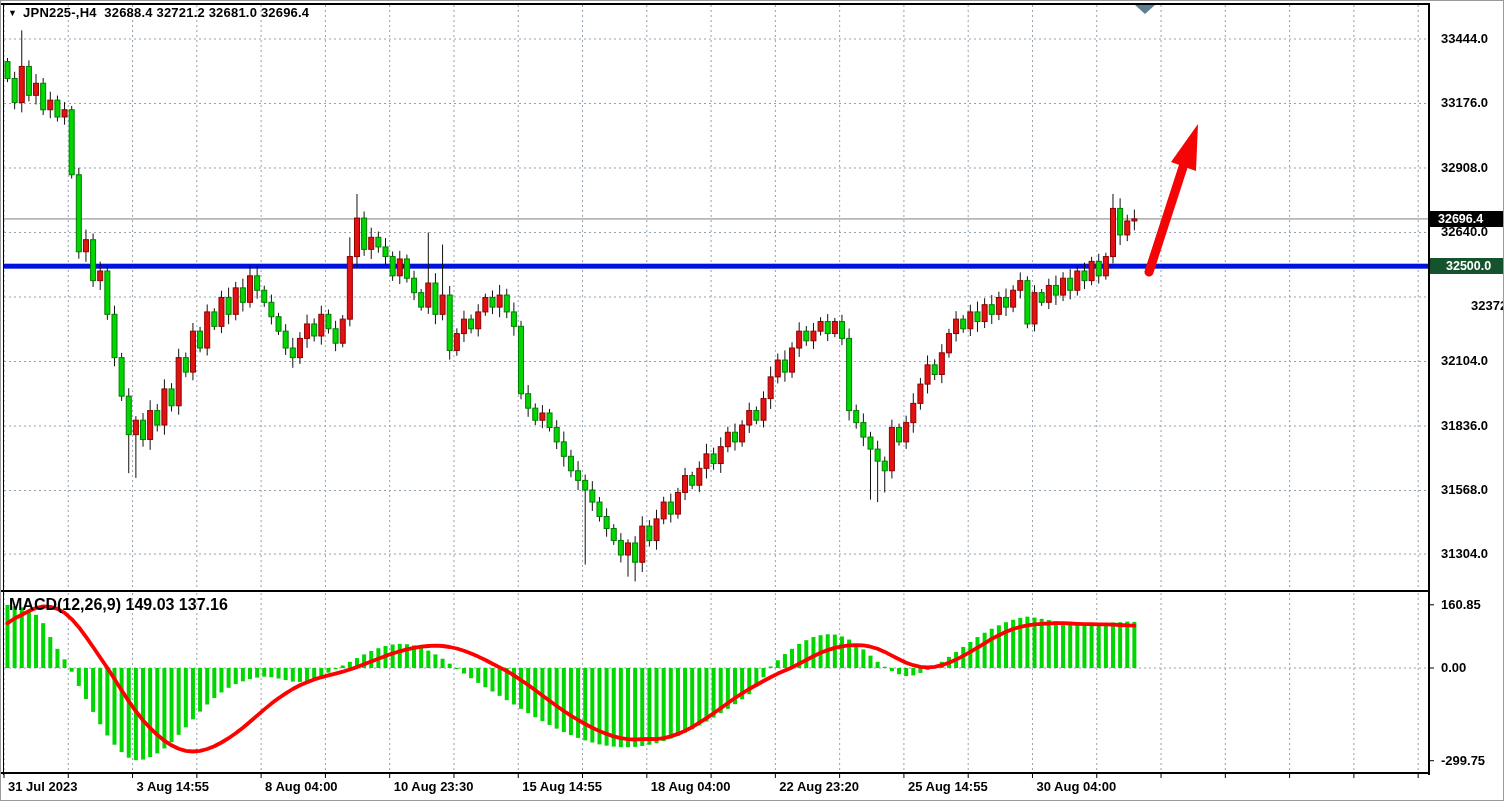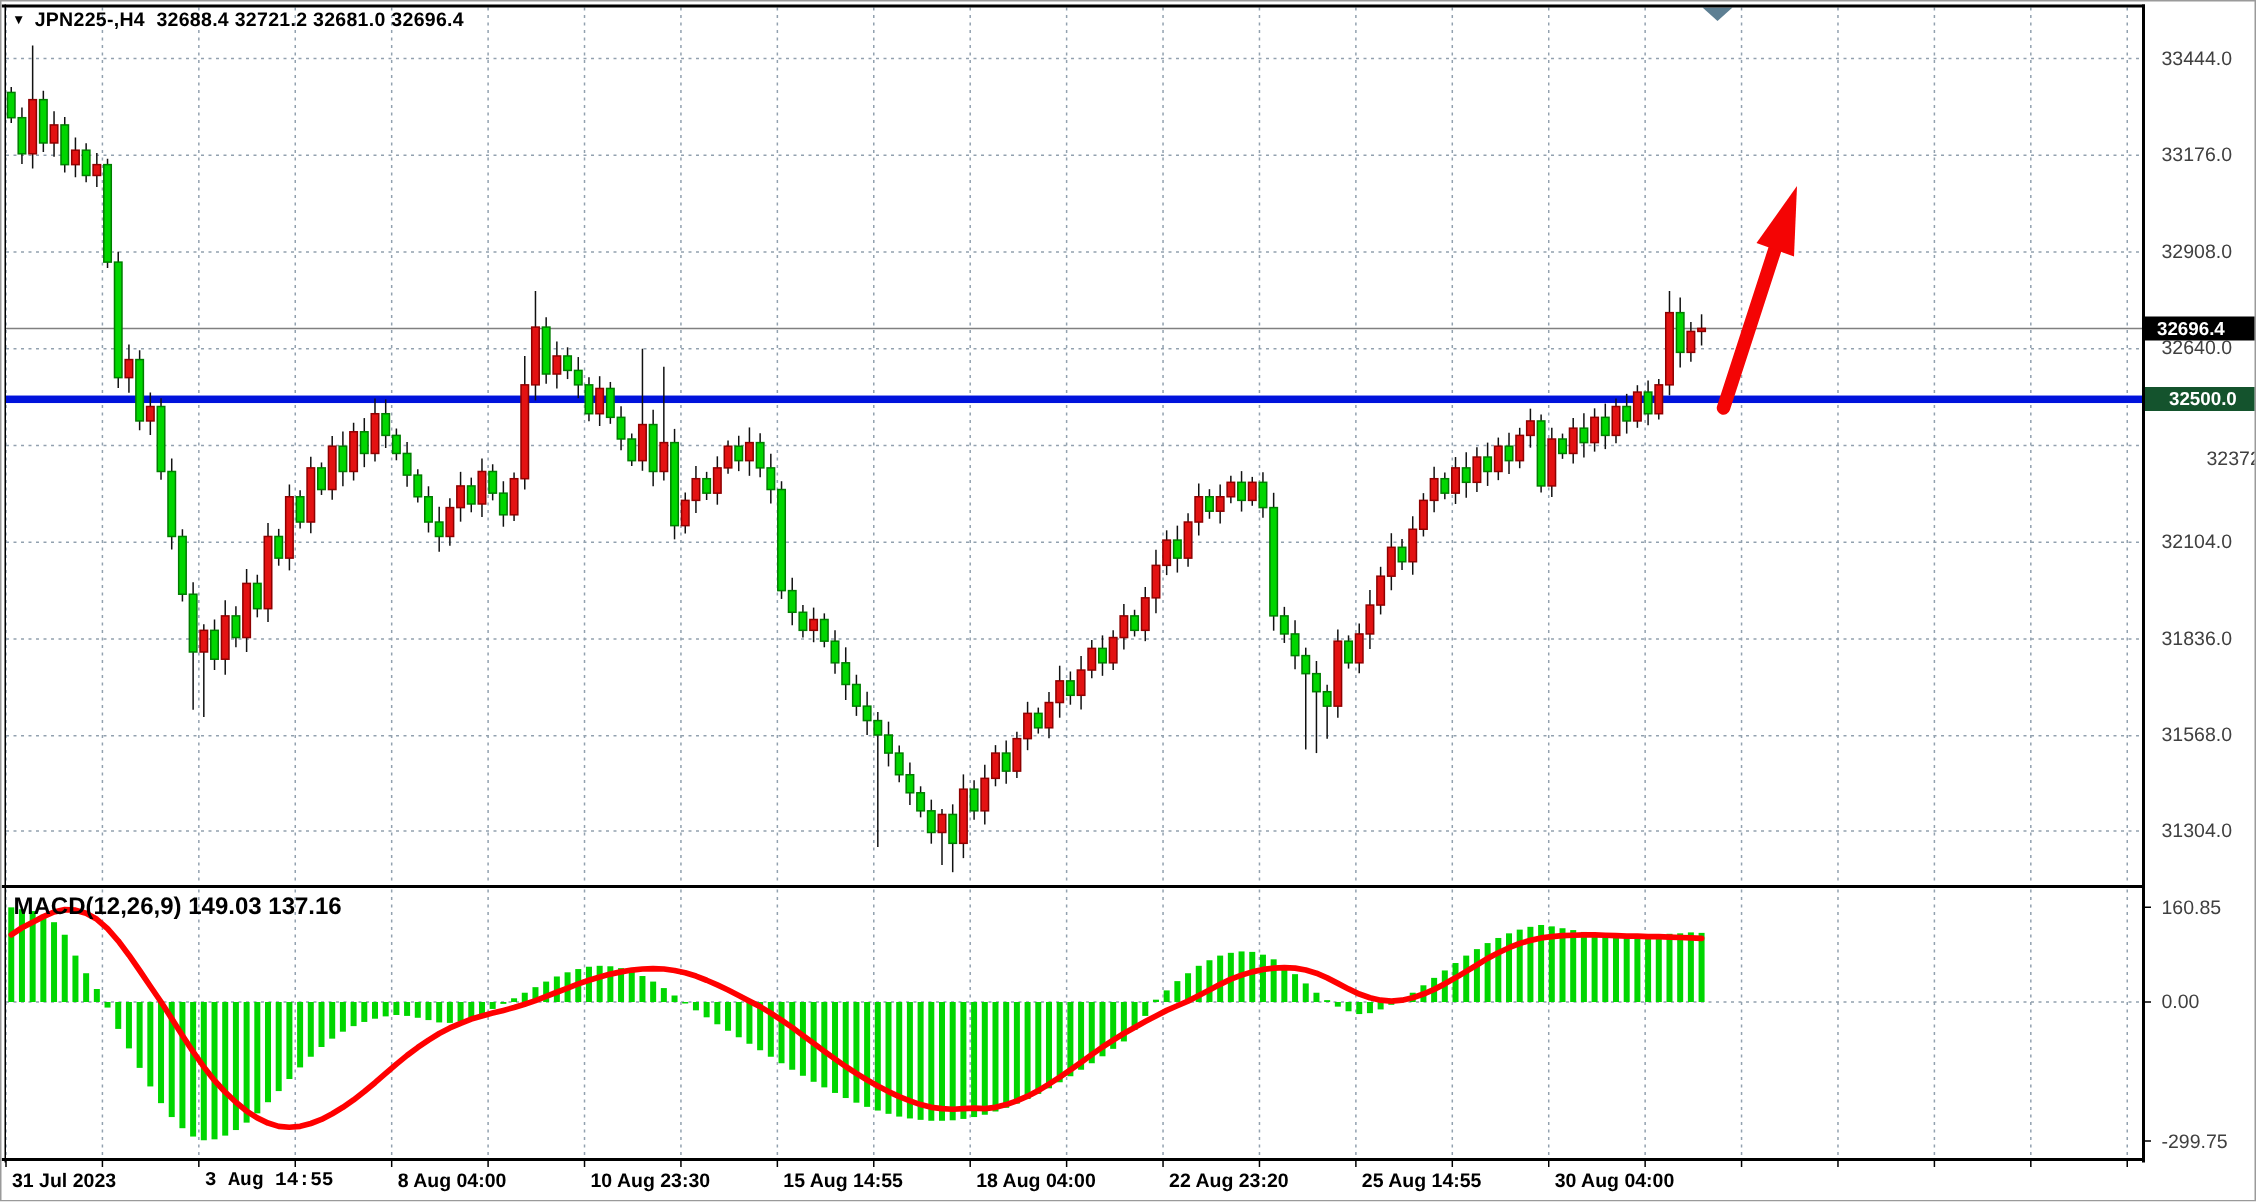--- a/index.html
+++ b/index.html
@@ -4,21 +4,21 @@
 <style>
   html,body{margin:0;padding:0;background:#fff;}
   #window{position:relative;width:1504px;height:801px;background:#ffffff;
           border:1px solid #9a9a9a;box-sizing:border-box;overflow:hidden;
           font-family:"Liberation Sans",sans-serif;}
   #chart-canvas{position:absolute;left:0;top:0;}
   .hud{position:absolute;color:#000;font-weight:bold;white-space:pre;}
   #header{left:7px;top:4px;font-size:13px;letter-spacing:.2px;}
   #header .tri{font-size:9px;display:inline-block;transform:translateY(-1px);margin-right:6px;}
   #macd-label{left:8px;top:595px;font-size:16px;}
-  .ax{position:absolute;left:1440px;font-size:13px;font-weight:normal;color:#404040;}
+  .ax{position:absolute;left:1440px;font-size:13px;font-weight:bold;color:#000000;}
   .tx{position:absolute;top:778px;font-size:13px;font-weight:bold;color:#000000;}
   .badge{position:absolute;left:1429px;width:66px;height:16px;color:#fff;
          font-size:12.5px;font-weight:bold;line-height:16px;padding-left:8px;}
   #badge-current{background:#000;}
   #badge-support{background:#14532d;padding-left:16px;}
 </style>
 </head>
 <body>
 
 <div id="window">
@@ -610,21 +610,21 @@
       <div class="ax" style="top: 481.497px;">31568.0</div>
       <div class="ax" style="top: 545.034px;">31304.0</div>
     </div>
   <div id="macd-axis">
       <div class="ax" style="top: 595.811px;">160.85</div>
       <div class="ax" style="top: 659px;">0.00</div>
       <div class="ax" style="top: 751.716px;">-299.75</div>
     </div>
   <div id="time-axis">
       <div class="tx" style="left: 7px;">31 Jul 2023</div>
-      <div class="tx" style="left: 135.56px; font-family: Liberation Mono, monospace;">3 Aug 14:55</div>
+      <div class="tx" style="left: 135.56px;">3 Aug 14:55</div>
       <div class="tx" style="left: 264.12px;">8 Aug 04:00</div>
       <div class="tx" style="left: 392.68px;">10 Aug 23:30</div>
       <div class="tx" style="left: 521.24px;">15 Aug 14:55</div>
       <div class="tx" style="left: 649.8px;">18 Aug 04:00</div>
       <div class="tx" style="left: 778.36px;">22 Aug 23:20</div>
       <div class="tx" style="left: 906.92px;">25 Aug 14:55</div>
       <div class="tx" style="left: 1035.48px;">30 Aug 04:00</div>
     </div>
 
   <div class="badge" id="badge-current" style="top: 209.925px;">32696.4</div>

